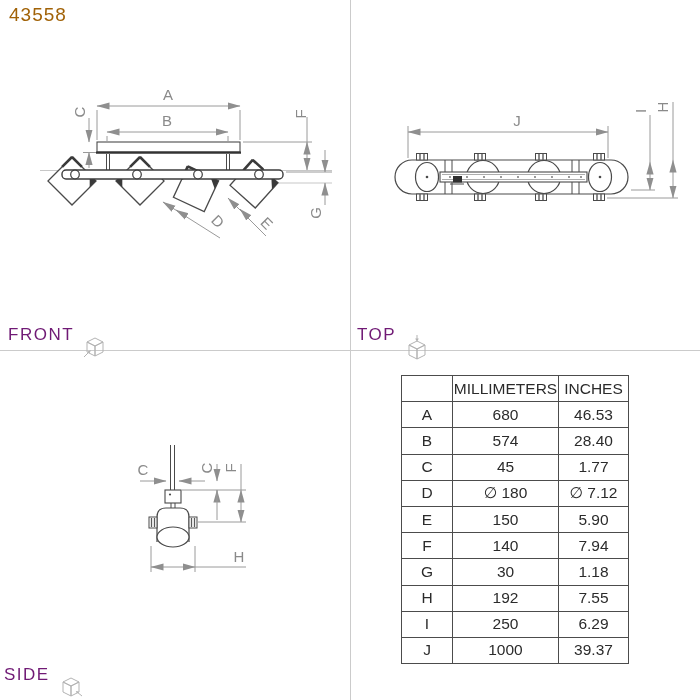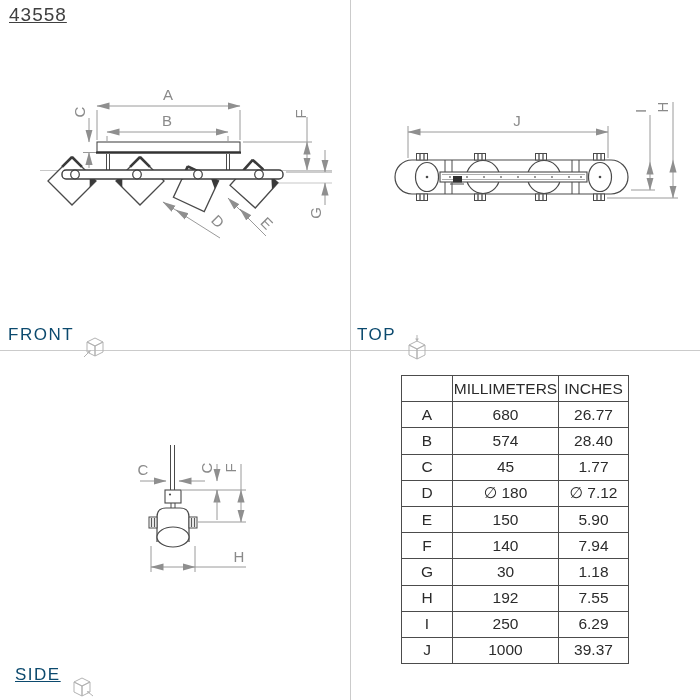--- a/index.html
+++ b/index.html
@@ -4,30 +4,30 @@
 <style>
   html,body{margin:0;padding:0;background:#fff;}
   #canvas{
     position:relative;width:700px;height:700px;background:#ffffff;overflow:hidden;
     font-family:"Liberation Sans", sans-serif;
   }
   .divider{position:absolute;background:#cbcbcb;}
   #div-v{left:350px;top:0;width:1px;height:700px;}
   #div-h{left:0;top:350px;width:700px;height:1px;}
   .code-label{
-    position:absolute;left:9px;top:4px;font-size:19px;color:#404040;
-    letter-spacing:1px;font-weight:400;text-decoration:underline;
+    position:absolute;left:9px;top:4px;font-size:19px;color:#a16207;
+    letter-spacing:1px;font-weight:400;
   }
   .view-label{
     position:absolute;display:flex;align-items:center;gap:9px;
-    font-size:17px;color:#0c4a6e;letter-spacing:1.5px;font-weight:400;
+    font-size:17px;color:#701a75;letter-spacing:1.5px;font-weight:400;
   }
   #front-label{left:8px;top:325px;}
   #top-label{left:357px;top:325px;justify-content:center;}
-  #side-label{left:15px;top:665px;text-decoration:underline;}
+  #side-label{left:4px;top:665px;}
   svg{position:absolute;display:block;}
   svg text{
     font-family:"Liberation Sans", sans-serif;font-size:15px;fill:#8a8a8a;
   }
   table.dims{
     position:absolute;left:401px;top:375px;border-collapse:collapse;
     table-layout:fixed;color:#2b2b2b;
   }
   table.dims td,table.dims th{
     border:1px solid #4c4c4c;height:25.2px;padding:0;text-align:center;
@@ -338,21 +338,21 @@
       </colgroup>
     <tbody>
         <tr>
       <td></td>
       <td>MILLIMETERS</td>
       <td>INCHES</td>
     </tr>
     <tr>
       <td>A</td>
       <td>680</td>
-      <td>26.77</td>
+      <td>46.53</td>
     </tr>
     <tr>
       <td>B</td>
       <td>574</td>
       <td>28.40</td>
     </tr>
     <tr>
       <td>C</td>
       <td>45</td>
       <td>1.77</td>

